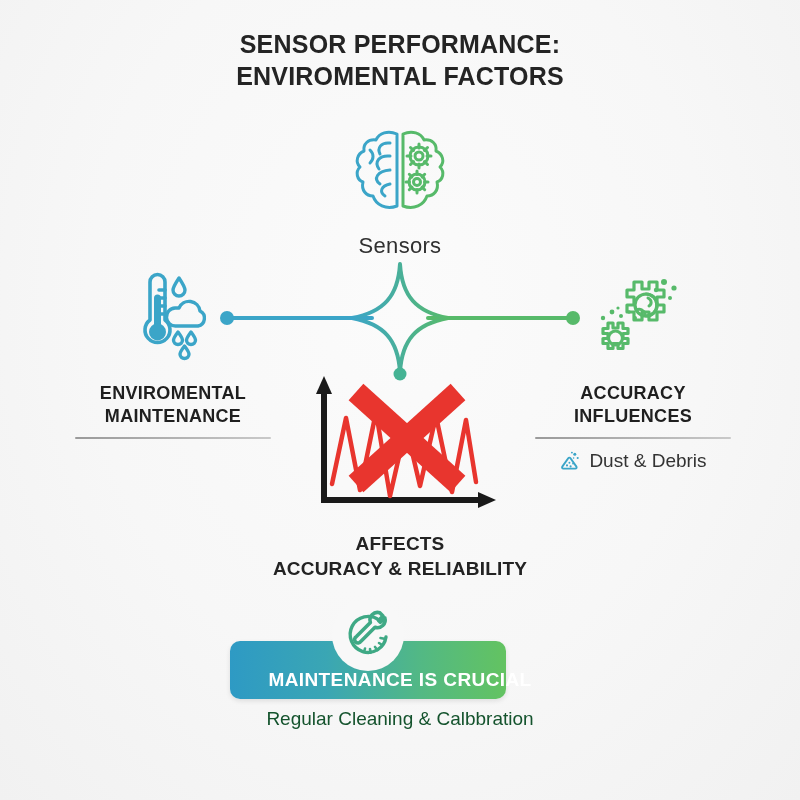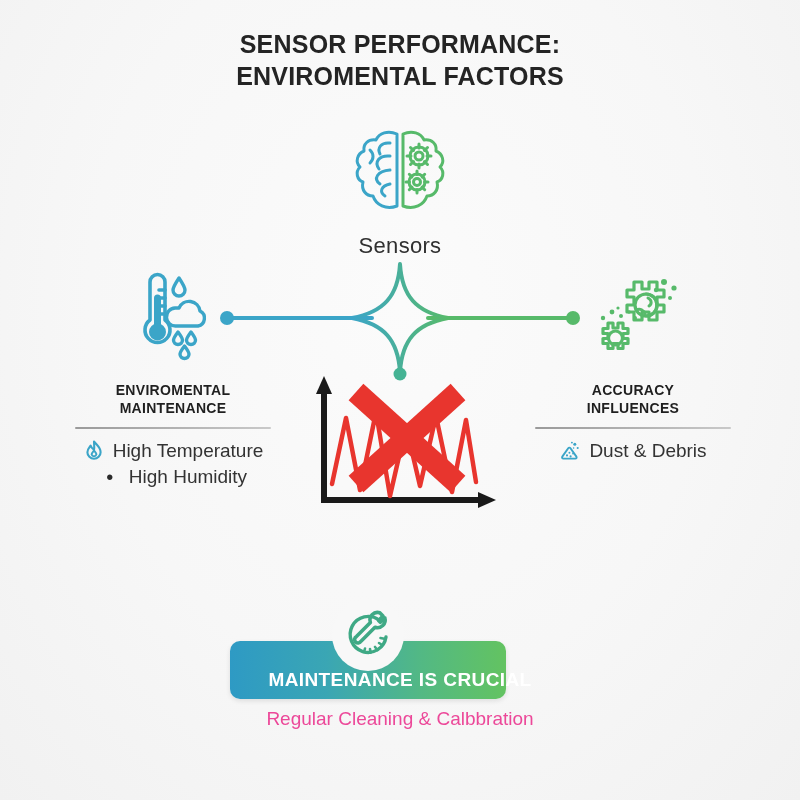--- a/index.html
+++ b/index.html
@@ -81,21 +81,21 @@
   
   .col {
     position: absolute;
     width: 250px;
   }
   .col-left  { left: 48px;  top: 382px; }
   .col-right { left: 508px; top: 382px; }
 
   .col-heading {
     text-align: center;
-    font-size: 14px;
+    font-size: 18px;
     font-weight: 700;
     line-height: 1.27;
     letter-spacing: 0.3px;
     color: #1f1f1f;
   }
   .col-heading .l2 { display: block; }
 
   .col-rule {
     margin: 9px auto 0 auto;
     width: 196px;
@@ -193,21 +193,21 @@
     align-items: center;
     justify-content: center;
   }
   .banner-sub {
     position: absolute;
     top: 708px;
     left: 0;
     width: 800px;
     text-align: center;
     font-size: 19px;
-    color: #ec4899;
+    color: #14532d;
   }
 </style>
 </head>
 <body>
 
 <div class="canvas">
 
   <div class="title">
     <span>SENSOR PERFORMANCE:</span>
     <span class="l2">ENVIROMENTAL FACTORS</span>
@@ -321,35 +321,20 @@
       </g>
     </svg>
   </div>
 
   <div class="col col-left">
     <div class="col-heading">
       <span>ENVIROMENTAL</span>
       <span class="l2">MAINTENANCE</span>
     </div>
     <div class="col-rule"></div>
-    <div class="col-items">
-      <div class="item-row">
-        <span class="item-icon">
-          <svg viewBox="0 0 22 22" width="22" height="22">
-            <path d="M11 1.5 C13.8 5.2 17.6 7.4 17.6 12.2 A6.6 6.6 0 0 1 4.4 12.2 C4.4 9 6.2 7.6 7.6 5.6 C8.4 8 9.6 8.8 11 9.8 C11.6 7.4 11 4 11 1.5 Z" fill="none" stroke="#3ba5c8" stroke-width="2.1" stroke-linejoin="round"></path>
-            <path d="M11 10.6 C12.3 12.2 13.4 13.1 13.4 14.6 A2.5 2.5 0 0 1 8.6 14.6 C8.6 13.2 9.7 12.2 11 10.6 Z" fill="none" stroke="#3ba5c8" stroke-width="1.9" stroke-linejoin="round"></path>
-          </svg>
-        </span>
-        <span class="item-label">High Temperature</span>
-      </div>
-      <div class="item-row">
-        <span class="item-bullet">•</span>
-        <span class="item-label">High Humidity</span>
-      </div>
-    </div>
   </div>
 
   <div class="col col-right">
     <div class="col-heading">
       <span>ACCURACY</span>
       <span class="l2">INFLUENCES</span>
     </div>
     <div class="col-rule"></div>
     <div class="col-items">
       <div class="item-row">
@@ -383,20 +368,24 @@
 
       <polyline points="32,112 46,46 60,118 76,40 90,124 106,54 120,114 136,44 152,120 166,48 176,110" fill="none" stroke="#e8352e" stroke-width="4.5" stroke-linejoin="round" stroke-linecap="round"></polyline>
 
       <g stroke="#e8352e" stroke-width="22" stroke-linecap="butt">
         <line x1="56" y1="20" x2="158" y2="112"></line>
         <line x1="158" y1="20" x2="56" y2="112"></line>
       </g>
     </svg>
   </div>
 
+  <div class="chart-caption">
+    <span>AFFECTS</span>
+    <span class="l2">ACCURACY &amp; RELIABILITY</span>
+  </div>
 
   <div class="banner">
     <div class="banner-badge">
       <svg viewBox="0 0 52 52" width="52" height="52">
         <g fill="none" stroke="#3fa985" stroke-width="3.4" stroke-linecap="round" stroke-linejoin="round">
           <path d="M37 11 a18 18 0 1 0 7 17"></path>
         </g>
         <g stroke="#3fa985" stroke-width="2.6" stroke-linecap="round">
           <path d="M33 38 l2.5 3"></path>
           <path d="M37 34 l3.2 2"></path>

